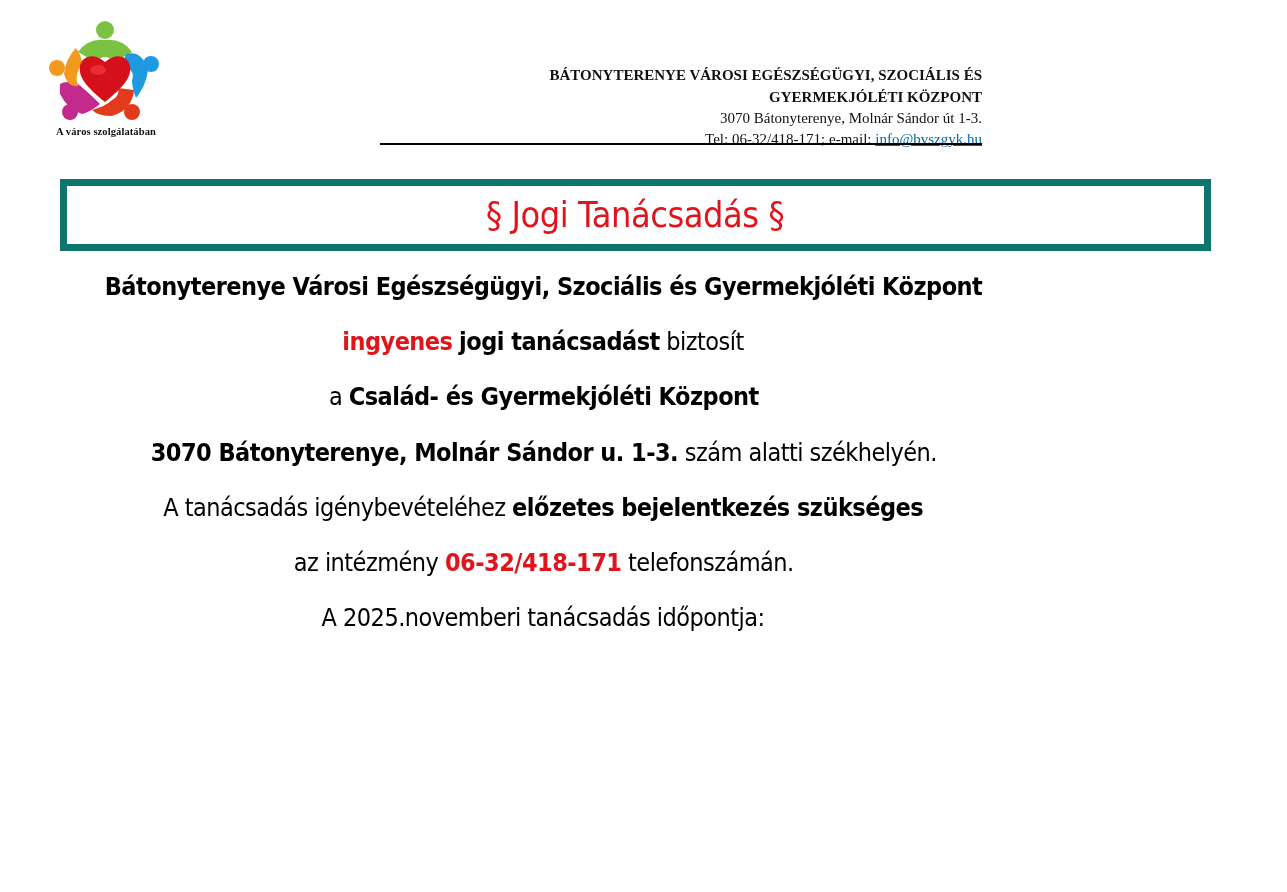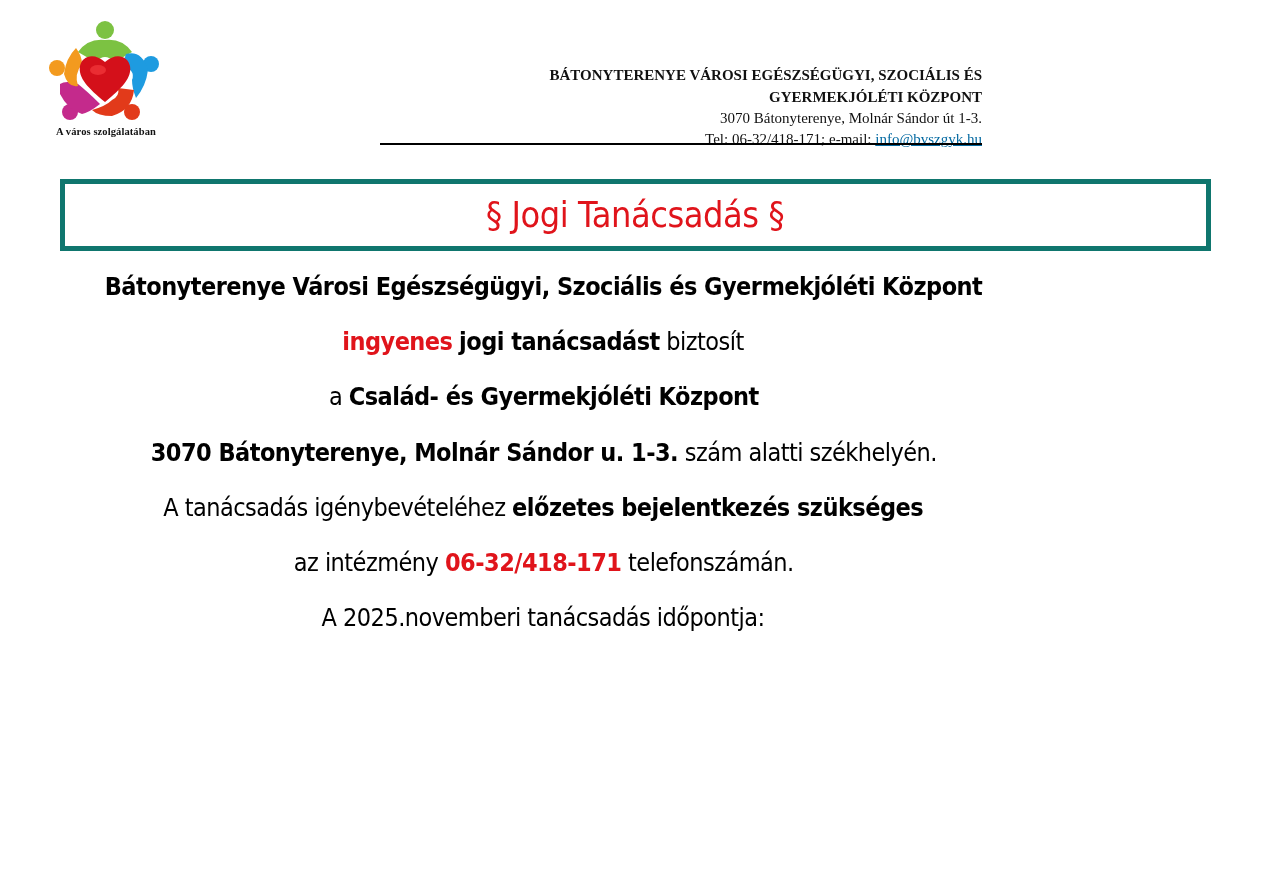--- a/index.html
+++ b/index.html
@@ -75,21 +75,21 @@
       background: #000;
     }
 
     
     .title-box {
       position: absolute;
       left: 60px;
       top: 179px;
       width: 1151px;
       height: 72px;
-      border: 5px solid #0f766e;
+      border: 7px solid #0f766e;
       display: flex;
       align-items: center;
       justify-content: center;
     }
     .title-text {
       color: #e0141b;
       font-family: "DejaVu Sans", "Liberation Sans", sans-serif;
       font-size: 35px;
       letter-spacing: -0.5px;
       transform: scaleX(0.92);

